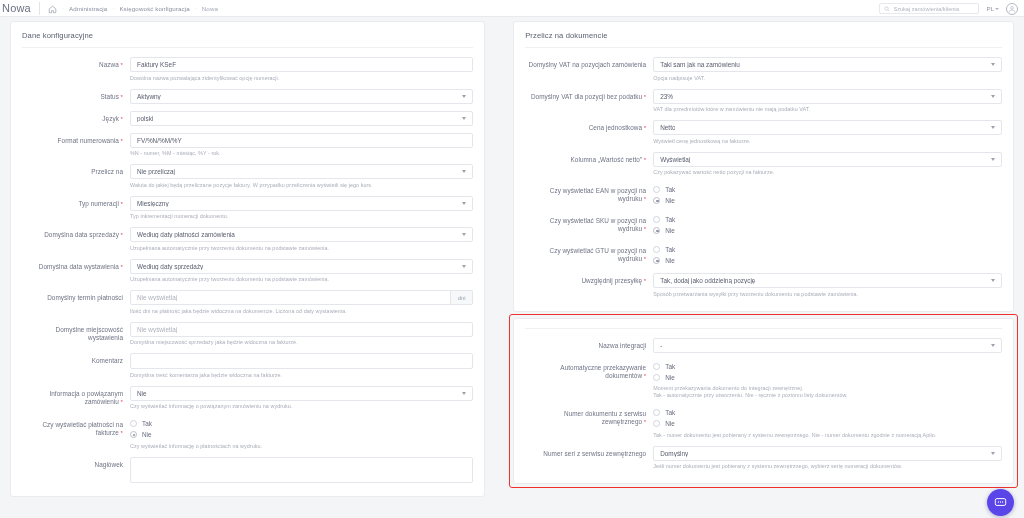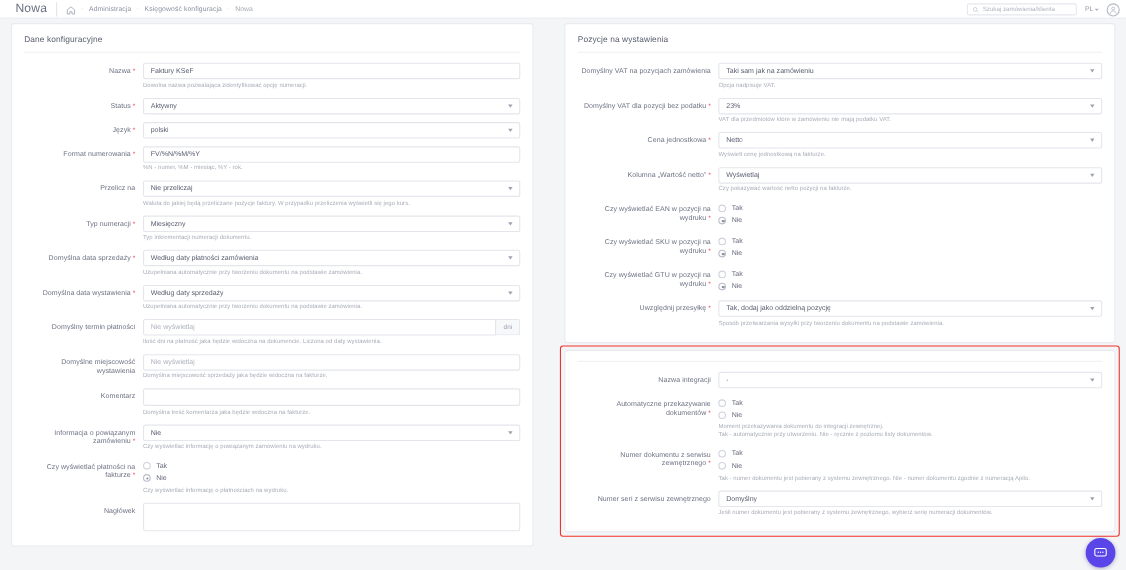--- a/index.html
+++ b/index.html
@@ -12,21 +12,21 @@
     overflow: hidden;
     position: relative;
   }
 
   
   .topbar {
     height: 17px;
     background: #ffffff;
     display: flex;
     align-items: center;
-    padding: 0 8px 0 14px;
+    padding: 0 8px 0 2px;
     border-bottom: 1px solid #e8eaee;
     position: relative;
   }
   .page-title {
     font-size: 11px;
     color: #6b7182;
     letter-spacing: .2px;
     padding-right: 8px;
   }
   .title-div {
@@ -385,21 +385,21 @@
             <div class="field">
               <div class="ta h2"></div>
             </div>
           </div>
         </div>
     </div>
   </div>
 
   <div class="col col-right">
     <div class="card">
-      <div class="card-title">Pozycje na wystawienia</div>
+      <div class="card-title">Przelicz na dokumencie</div>
       <div class="card-rule"></div>
       <div id="right-rows">
           <div class="row">
             <div class="lbl"><span>Domyślny VAT na pozycjach zamówienia</span></div>
             <div class="field">
               <div class="ctrl sel">
                 <span class="val">Taki sam jak na zamówieniu</span>
                 <span class="chev"></span>
               </div>
               <div class="hint">Opcja nadpisuje VAT.</div>

